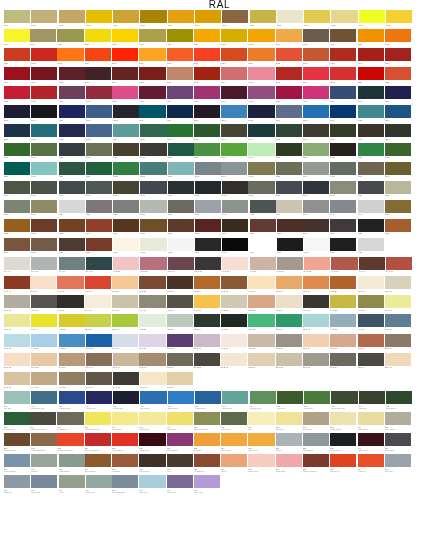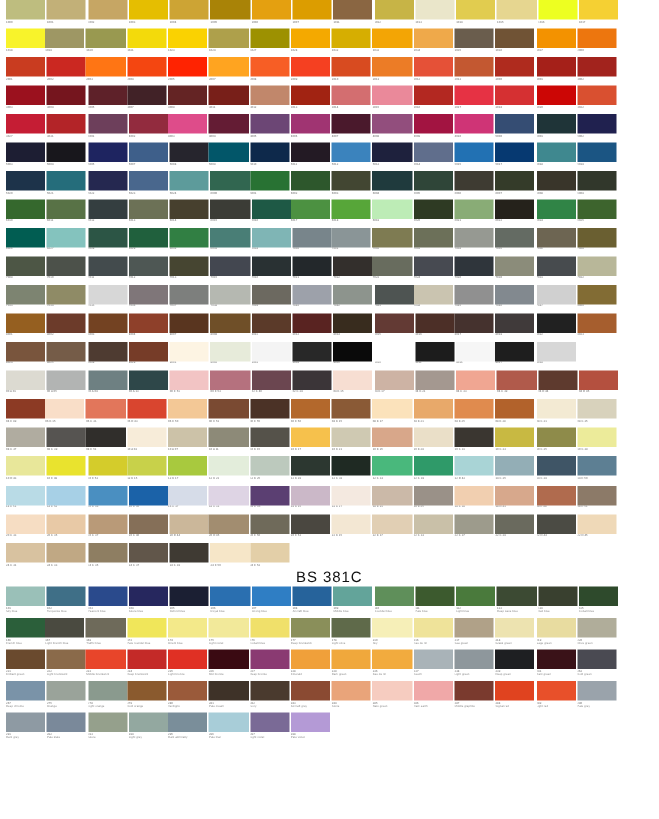--- a/index.html
+++ b/index.html
@@ -20,20 +20,21 @@
   .s-ral .lbl{height:4.4px;}
   .s-bs4800 .lbl{height:4.6px;}
   .s-bs381c .lbl{height:6.4px;}
 </style>
 </head>
 <body>
 
 <div class="page">
 
   <div class="section s-ral">
+    <div class="section-title">RAL</div>
     <div class="grid">
         <div class="cell">
           <span class="sw" style="background: rgb(190, 189, 127);"></span>
           <div class="lbl">1000</div>
         </div>
         <div class="cell">
           <span class="sw" style="background: rgb(194, 176, 120);"></span>
           <div class="lbl">1001</div>
         </div>
         <div class="cell">
@@ -1194,21 +1195,20 @@
           <div class="lbl">24 E 50</div>
         </div>
         <div class="cell">
           <span class="sw" style="background: rgb(227, 207, 168);"></span>
           <div class="lbl">24 E 53</div>
         </div>
       </div>
   </div>
 
   <div class="section s-bs381c">
-    <div class="section-title">BS 381C</div>
     <div class="grid">
         <div class="cell">
           <span class="sw" style="background: rgb(154, 192, 184);"></span>
           <div class="lbl">101<span class="nm">Sky blue</span></div>
         </div>
         <div class="cell">
           <span class="sw" style="background: rgb(63, 111, 135);"></span>
           <div class="lbl">102<span class="nm">Turquoise blue</span></div>
         </div>
         <div class="cell">

